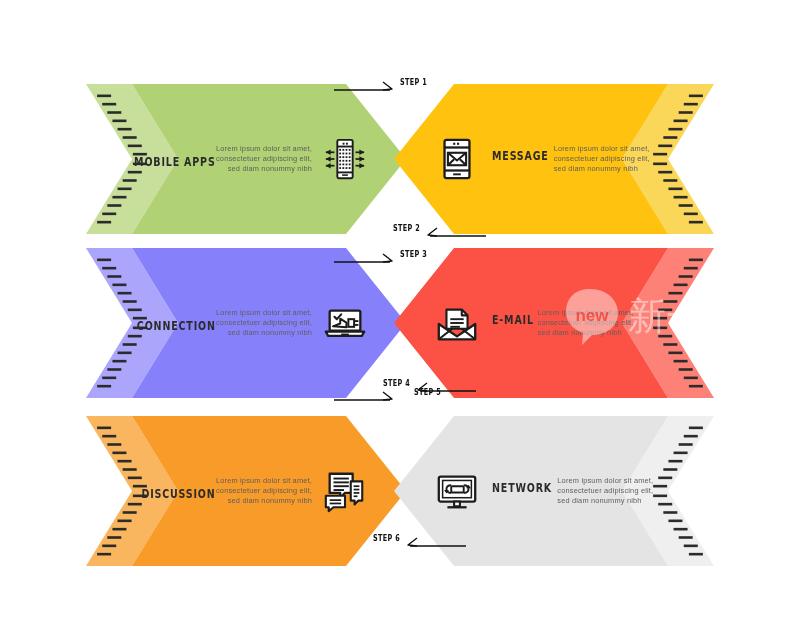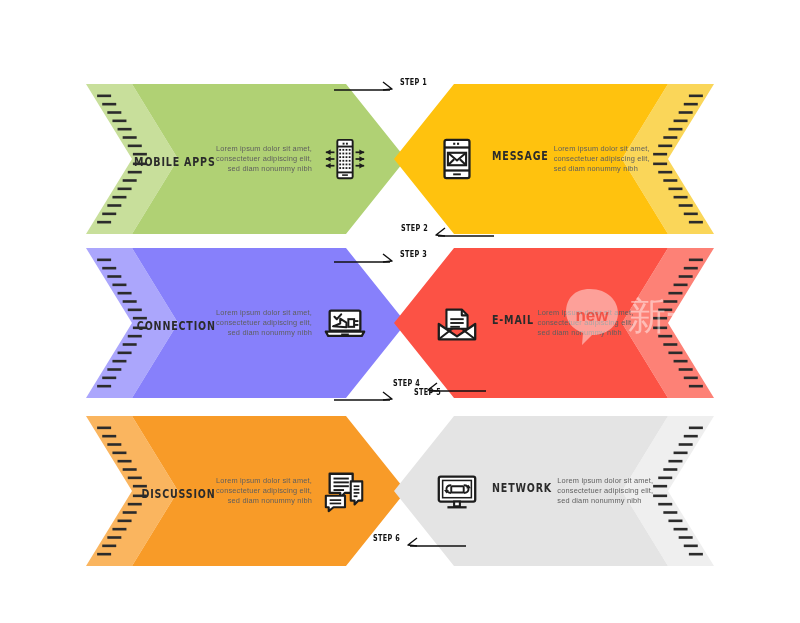--- a/index.html
+++ b/index.html
@@ -443,35 +443,35 @@
         </div>
       </div>
     </div>
     <div class="step topright" style="left: 334px; top: 78px;">
       <svg width="62" height="16" viewBox="0 0 62 16">
         <line x1="0" y1="12" x2="56" y2="12" stroke="#111" stroke-width="1.4"></line>
         <polyline points="49,4 58,11 49,12" fill="none" stroke="#111" stroke-width="1.4" stroke-linejoin="round"></polyline>
       </svg>
       <span class="lbl">STEP 1</span>
     </div>
-    <div class="step botleft" style="left: 398px; top: 224px;">
+    <div class="step botleft" style="left: 390px; top: 224px;">
       <span class="lbl">STEP 2</span>
       <svg width="62" height="16" viewBox="0 0 62 16">
         <line x1="6" y1="12" x2="62" y2="12" stroke="#111" stroke-width="1.4"></line>
         <polyline points="13,4 4,11 13,12" fill="none" stroke="#111" stroke-width="1.4" stroke-linejoin="round"></polyline>
       </svg>
     </div>
     <div class="step topright" style="left: 334px; top: 250px;">
       <svg width="62" height="16" viewBox="0 0 62 16">
         <line x1="0" y1="12" x2="56" y2="12" stroke="#111" stroke-width="1.4"></line>
         <polyline points="49,4 58,11 49,12" fill="none" stroke="#111" stroke-width="1.4" stroke-linejoin="round"></polyline>
       </svg>
       <span class="lbl">STEP 3</span>
     </div>
-    <div class="step botleft" style="left: 390px; top: 379px;">
+    <div class="step botleft" style="left: 380px; top: 379px;">
       <span class="lbl">STEP 4</span>
       <svg width="62" height="16" viewBox="0 0 62 16">
         <line x1="6" y1="12" x2="62" y2="12" stroke="#111" stroke-width="1.4"></line>
         <polyline points="13,4 4,11 13,12" fill="none" stroke="#111" stroke-width="1.4" stroke-linejoin="round"></polyline>
       </svg>
     </div>
     <div class="step topright" style="left: 334px; top: 388px; gap: 14px;">
       <svg width="62" height="16" viewBox="0 0 62 16">
         <line x1="0" y1="12" x2="56" y2="12" stroke="#111" stroke-width="1.4"></line>
         <polyline points="49,4 58,11 49,12" fill="none" stroke="#111" stroke-width="1.4" stroke-linejoin="round"></polyline>

